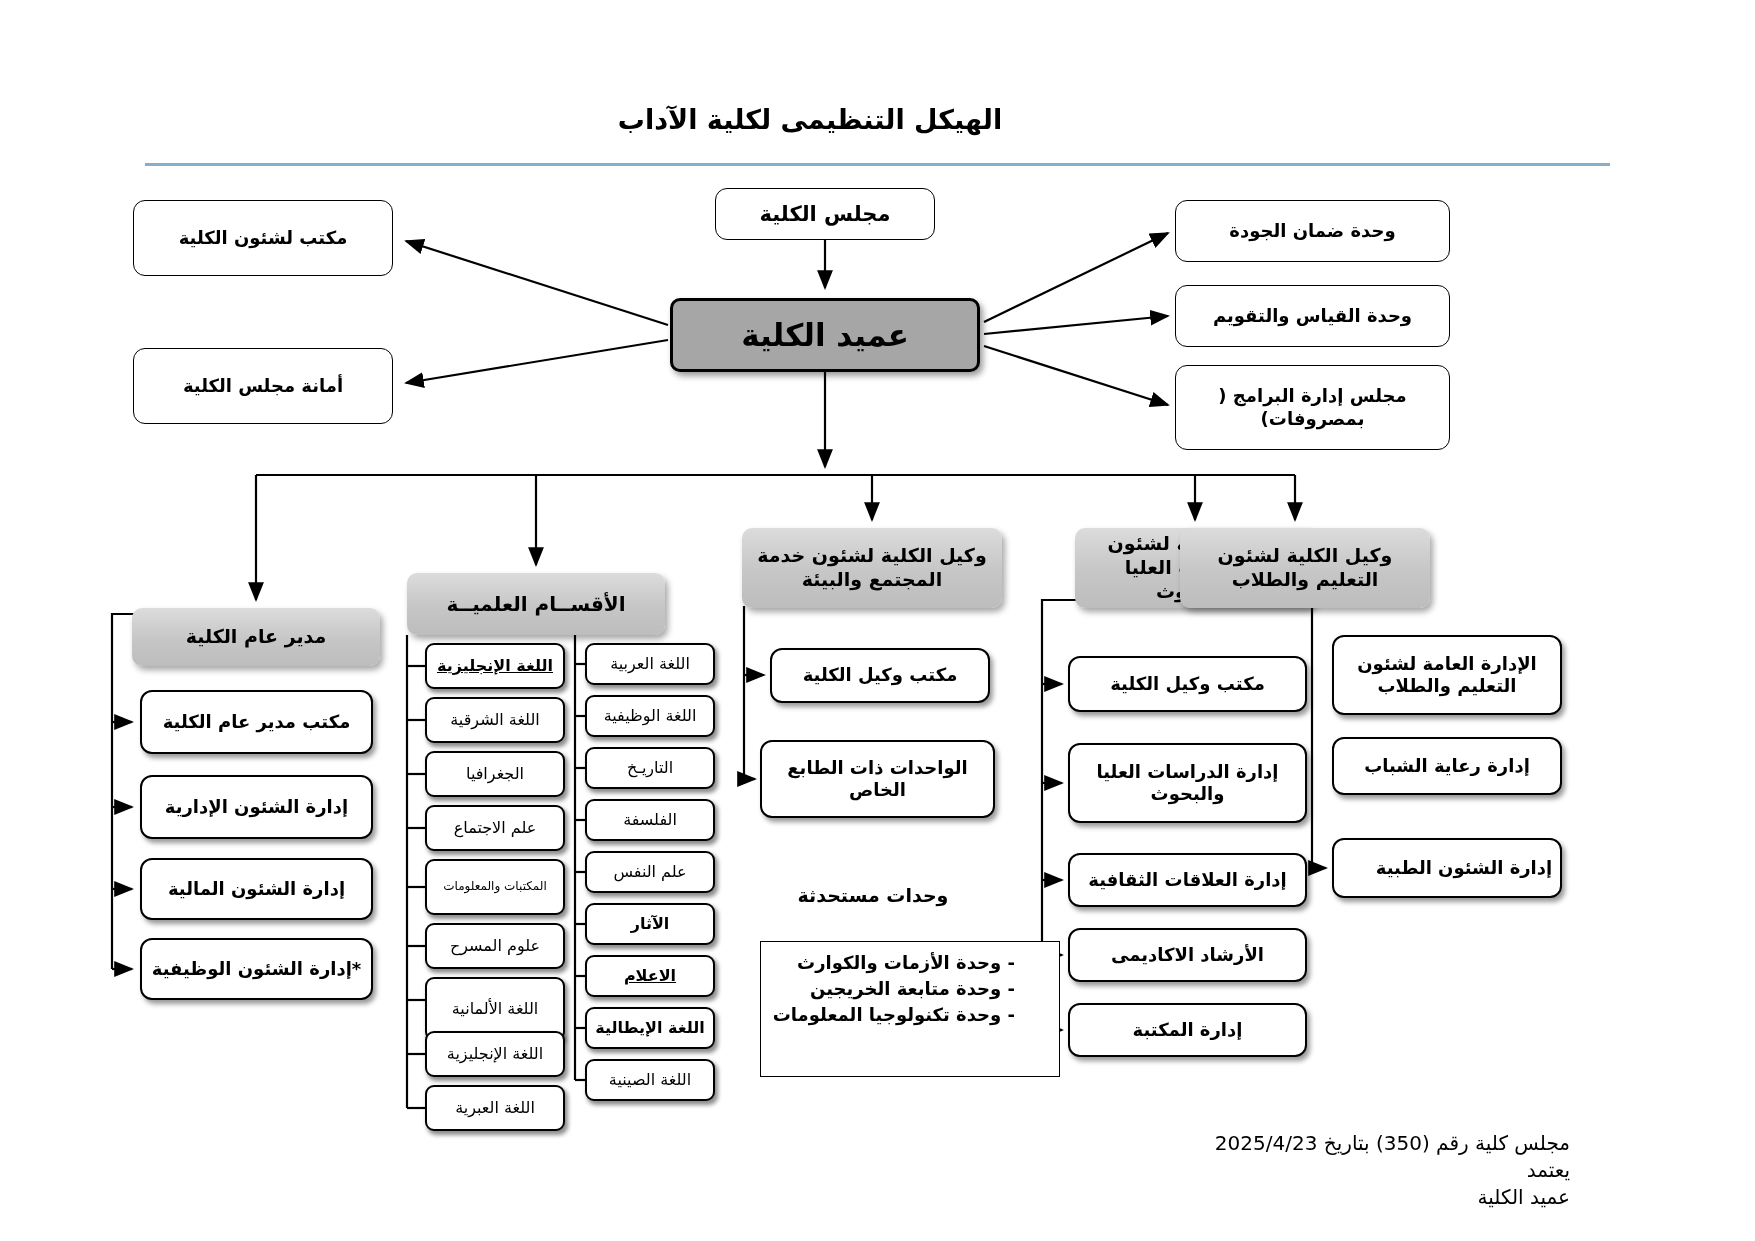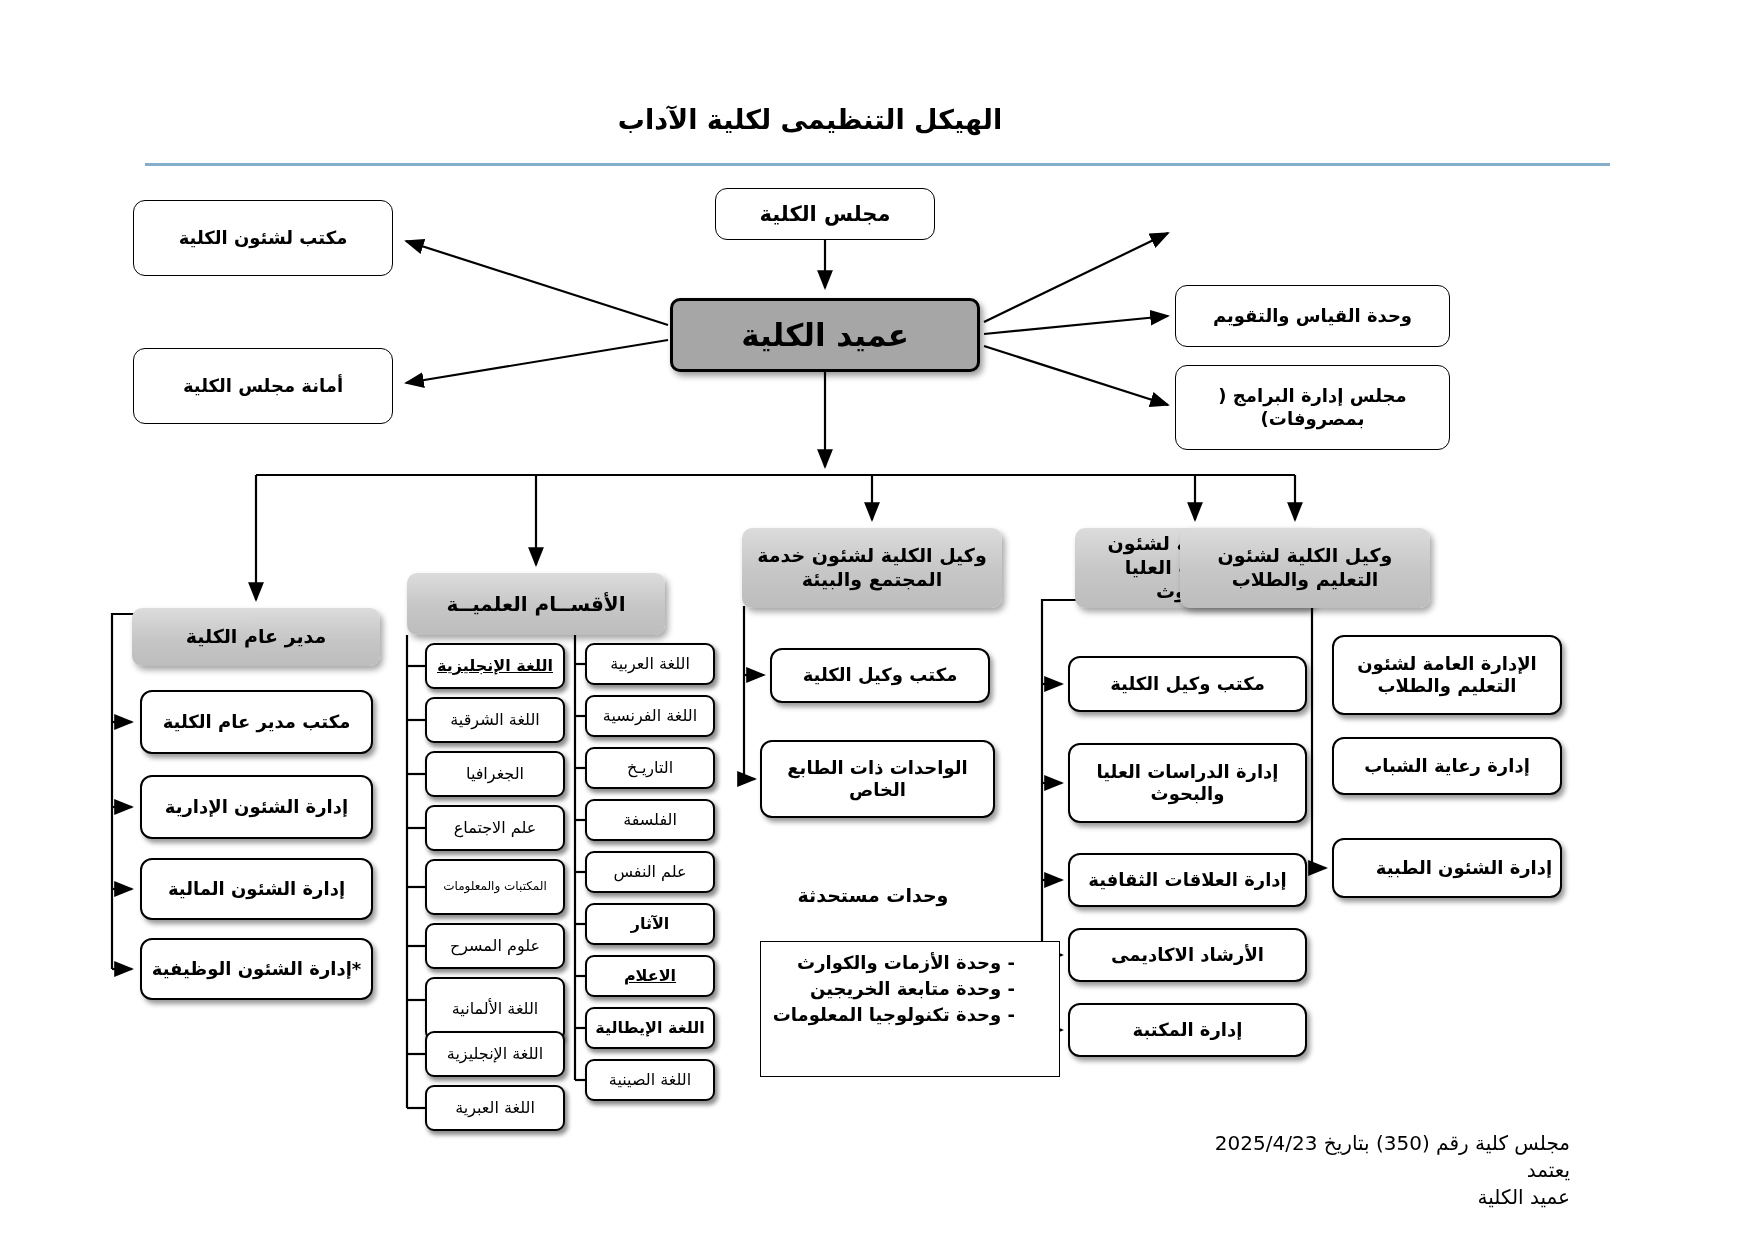--- a/index.html
+++ b/index.html
@@ -109,41 +109,42 @@
     </g>
   </svg>
 
   <div id="title">الهيكل التنظيمى لكلية الآداب</div>
   <div id="divider" style="background: rgb(133, 174, 203);"></div>
 
   <div class="box round" style="left:715px;top:188px;width:220px;height:52px;font-size:21px;">مجلس الكلية</div>
   <div class="box dean" style="left:670px;top:298px;width:310px;height:74px;">عميد الكلية</div>
   <div class="box round" style="left:133px;top:200px;width:260px;height:76px;font-size:18px;">مكتب لشئون الكلية</div>
   <div class="box round" style="left:133px;top:348px;width:260px;height:76px;font-size:18px;">أمانة مجلس الكلية</div>
+  <div class="box round" style="left:1175px;top:200px;width:275px;height:62px;font-size:18px;">وحدة ضمان الجودة</div>
   <div class="box round" style="left:1175px;top:285px;width:275px;height:62px;font-size:18px;">وحدة القياس والتقويم</div>
   <div class="box round" style="left:1175px;top:365px;width:275px;height:85px;font-size:18px;padding:16px 28px;">مجلس إدارة البرامج ( بمصروفات)</div>
 
   <div class="box ghead" style="left:132px;top:608px;width:248px;height:58px;">مدير عام الكلية</div>
   <div class="box child" style="left:140px;top:690px;width:233px;height:64px;">مكتب مدير عام الكلية</div>
   <div class="box child" style="left:140px;top:775px;width:233px;height:64px;">إدارة الشئون الإدارية</div>
   <div class="box child" style="left:140px;top:858px;width:233px;height:62px;">إدارة الشئون المالية</div>
   <div class="box child" style="left:140px;top:938px;width:233px;height:62px;">إدارة الشئون الوظيفية*</div>
 
   <div class="box ghead" style="left:407px;top:573px;width:258px;height:62px;font-size:20px;">الأقســام العلميــة</div>
   <div class="dept dl b u" style="top:643px;height:46px;">اللغة الإنجليزية</div>
   <div class="dept dl" style="top:697px;height:46px;">اللغة الشرقية</div>
   <div class="dept dl" style="top:751px;height:46px;">الجغرافيا</div>
   <div class="dept dl" style="top:805px;height:46px;">علم الاجتماع</div>
   <div class="dept dl small" style="top:859px;height:56px;padding:0 10px;">المكتبات والمعلومات</div>
   <div class="dept dl" style="top:923px;height:46px;">علوم المسرح</div>
   <div class="dept dl" style="top:977px;height:64px;">اللغة الألمانية</div>
   <div class="dept dl" style="top:1031px;height:46px;">اللغة الإنجليزية</div>
   <div class="dept dl" style="top:1085px;height:46px;">اللغة العبرية</div>
   <div class="dept dr" style="top:643px;height:42px;">اللغة العربية</div>
-  <div class="dept dr" style="top:695px;height:42px;">اللغة الفرنسية</div>
+  <div class="dept dr" style="top:695px;height:42px;">اللغة الوظيفية</div>
   <div class="dept dr" style="top:747px;height:42px;">التاريـخ</div>
   <div class="dept dr" style="top:799px;height:42px;">الفلسفة</div>
   <div class="dept dr" style="top:851px;height:42px;">علم النفس</div>
   <div class="dept dr b" style="top:903px;height:42px;">الآثار</div>
   <div class="dept dr b u" style="top:955px;height:42px;">الاعلام</div>
   <div class="dept dr b" style="top:1007px;height:42px;">اللغة الإيطالية</div>
   <div class="dept dr" style="top:1059px;height:42px;">اللغة الصينية</div>
 
   <div class="box ghead" style="left:742px;top:528px;width:260px;height:80px;">وكيل الكلية لشئون خدمة المجتمع والبيئة</div>
   <div class="box child" style="left:770px;top:648px;width:220px;height:55px;">مكتب وكيل الكلية</div>

